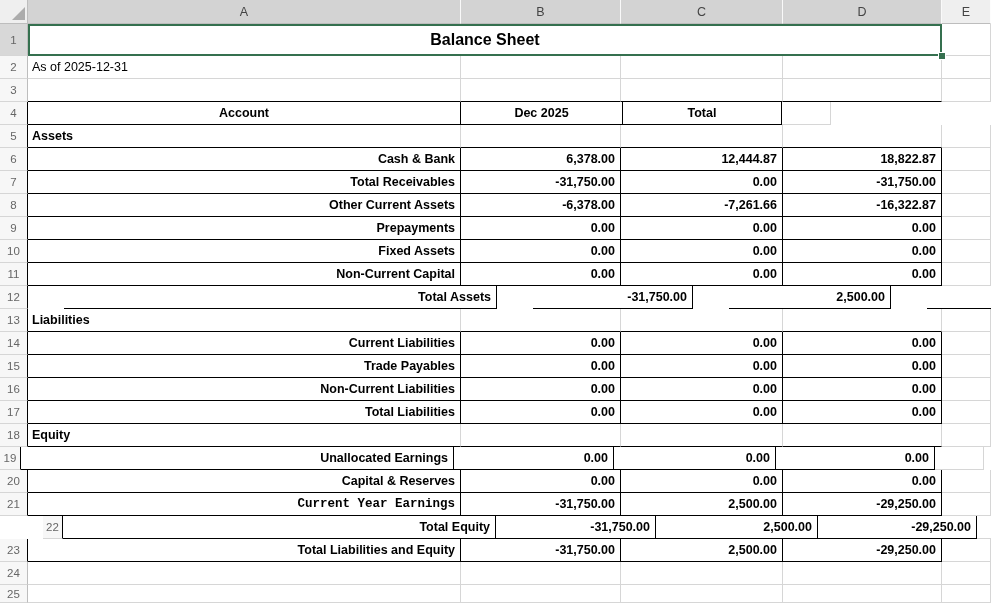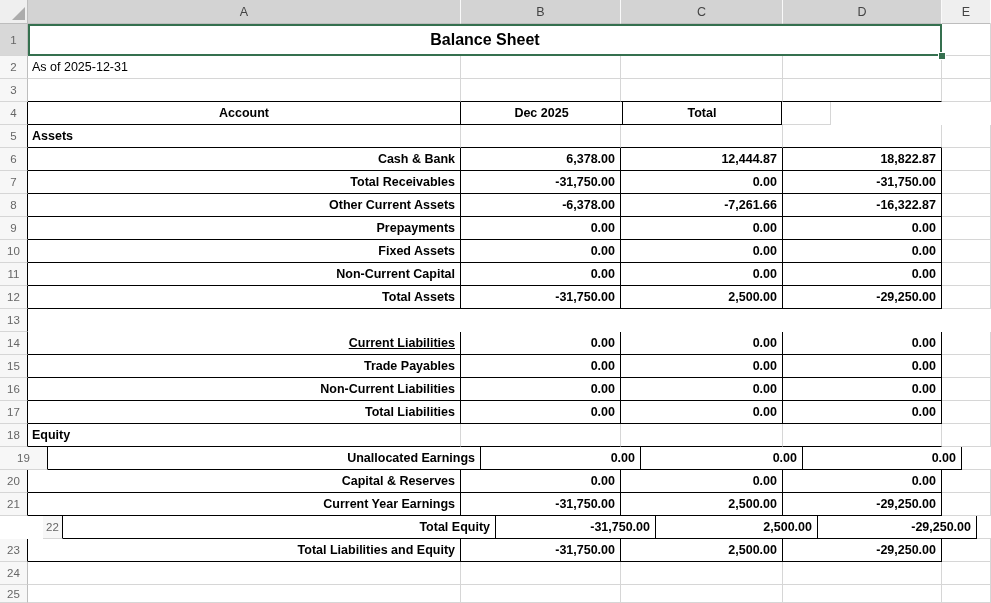--- a/index.html
+++ b/index.html
@@ -179,39 +179,39 @@
         <div class="cell" style="width: 49px; height: 23px;"></div>
       </div>
       <div class="rowline" style="height: 23px;">
         <div class="gutter dark-r" style="width: 28px; height: 23px;">11</div>
         <div class="cell right b black-r black-b" style="width: 433px; height: 23px;">Non-Current Capital</div>
         <div class="cell right b black-r black-b" style="width: 160px; height: 23px;">0.00</div>
         <div class="cell right b black-r black-b" style="width: 162px; height: 23px;">0.00</div>
         <div class="cell right b black-r black-b" style="width: 159px; height: 23px;">0.00</div>
         <div class="cell" style="width: 49px; height: 23px;"></div>
       </div>
-      <div class="rowline" style="height: 23px;">
+      <div class="rowline" style="height: 23px; gap: 36px;">
         <div class="gutter dark-r" style="width: 28px; height: 23px;">12</div>
         <div class="cell right b black-r black-b" style="width: 433px; height: 23px;">Total Assets</div>
         <div class="cell right b black-r black-b" style="width: 160px; height: 23px;">-31,750.00</div>
         <div class="cell right b black-r black-b" style="width: 162px; height: 23px;">2,500.00</div>
         <div class="cell right b black-r black-b" style="width: 159px; height: 23px;">-29,250.00</div>
         <div class="cell" style="width: 49px; height: 23px;"></div>
       </div>
-      <div class="rowline" style="height: 23px; flex-direction: column;">
+      <div class="rowline" style="height: 23px;">
         <div class="gutter dark-r" style="width: 28px; height: 23px;">13</div>
         <div class="cell left b black-b" style="width: 433px; height: 23px;">Liabilities</div>
         <div class="cell black-b" style="width: 160px; height: 23px;"></div>
         <div class="cell black-b" style="width: 162px; height: 23px;"></div>
         <div class="cell black-b" style="width: 159px; height: 23px;"></div>
         <div class="cell" style="width: 49px; height: 23px;"></div>
       </div>
       <div class="rowline" style="height: 23px;">
         <div class="gutter dark-r" style="width: 28px; height: 23px;">14</div>
-        <div class="cell right b black-r black-b" style="width: 433px; height: 23px; text-decoration: underline;">Current Liabilities</div>
+        <div class="cell right b black-r black-b" style="width: 433px; height: 23px;">Current Liabilities</div>
         <div class="cell right b black-r black-b" style="width: 160px; height: 23px;">0.00</div>
         <div class="cell right b black-r black-b" style="width: 162px; height: 23px;">0.00</div>
         <div class="cell right b black-r black-b" style="width: 159px; height: 23px;">0.00</div>
         <div class="cell" style="width: 49px; height: 23px;"></div>
       </div>
       <div class="rowline" style="height: 23px;">
         <div class="gutter dark-r" style="width: 28px; height: 23px;">15</div>
         <div class="cell right b black-r black-b" style="width: 433px; height: 23px;">Trade Payables</div>
         <div class="cell right b black-r black-b" style="width: 160px; height: 23px;">0.00</div>
         <div class="cell right b black-r black-b" style="width: 162px; height: 23px;">0.00</div>
@@ -236,38 +236,38 @@
       </div>
       <div class="rowline" style="height: 23px;">
         <div class="gutter dark-r" style="width: 28px; height: 23px;">18</div>
         <div class="cell left b black-b" style="width: 433px; height: 23px;">Equity</div>
         <div class="cell black-b" style="width: 160px; height: 23px;"></div>
         <div class="cell black-b" style="width: 162px; height: 23px;"></div>
         <div class="cell black-b" style="width: 159px; height: 23px;"></div>
         <div class="cell" style="width: 49px; height: 23px;"></div>
       </div>
       <div class="rowline" style="height: 23px;">
-        <div class="gutter dark-r" style="width: 48px; height: 23px;">19</div>
+        <div class="gutter dark-r" style="width: 21px; height: 23px;">19</div>
         <div class="cell right b black-r black-b" style="width: 433px; height: 23px;">Unallocated Earnings</div>
         <div class="cell right b black-r black-b" style="width: 160px; height: 23px;">0.00</div>
         <div class="cell right b black-r black-b" style="width: 162px; height: 23px;">0.00</div>
         <div class="cell right b black-r black-b" style="width: 159px; height: 23px;">0.00</div>
         <div class="cell" style="width: 49px; height: 23px;"></div>
       </div>
       <div class="rowline" style="height: 23px;">
         <div class="gutter dark-r" style="width: 28px; height: 23px;">20</div>
         <div class="cell right b black-r black-b" style="width: 433px; height: 23px;">Capital &amp; Reserves</div>
         <div class="cell right b black-r black-b" style="width: 160px; height: 23px;">0.00</div>
         <div class="cell right b black-r black-b" style="width: 162px; height: 23px;">0.00</div>
         <div class="cell right b black-r black-b" style="width: 159px; height: 23px;">0.00</div>
         <div class="cell" style="width: 49px; height: 23px;"></div>
       </div>
       <div class="rowline" style="height: 23px;">
         <div class="gutter dark-r" style="width: 28px; height: 23px;">21</div>
-        <div class="cell right b black-r black-b" style="width: 433px; height: 23px;">Current Year Earnings</div>
+        <div class="cell right b black-r black-b" style="width: 433px; height: 23px; font-family: Liberation Mono, monospace;">Current Year Earnings</div>
         <div class="cell right b black-r black-b" style="width: 160px; height: 23px;">-31,750.00</div>
         <div class="cell right b black-r black-b" style="width: 162px; height: 23px;">2,500.00</div>
         <div class="cell right b black-r black-b" style="width: 159px; height: 23px;">-29,250.00</div>
         <div class="cell" style="width: 49px; height: 23px;"></div>
       </div>
       <div class="rowline" style="height: 23px;">
         <div class="gutter dark-r" style="width: 20px; height: 23px; margin-left: 43px;">22</div>
         <div class="cell right b black-r black-b" style="width: 433px; height: 23px;">Total Equity</div>
         <div class="cell right b black-r black-b" style="width: 160px; height: 23px;">-31,750.00</div>
         <div class="cell right b black-r black-b" style="width: 162px; height: 23px;">2,500.00</div>

